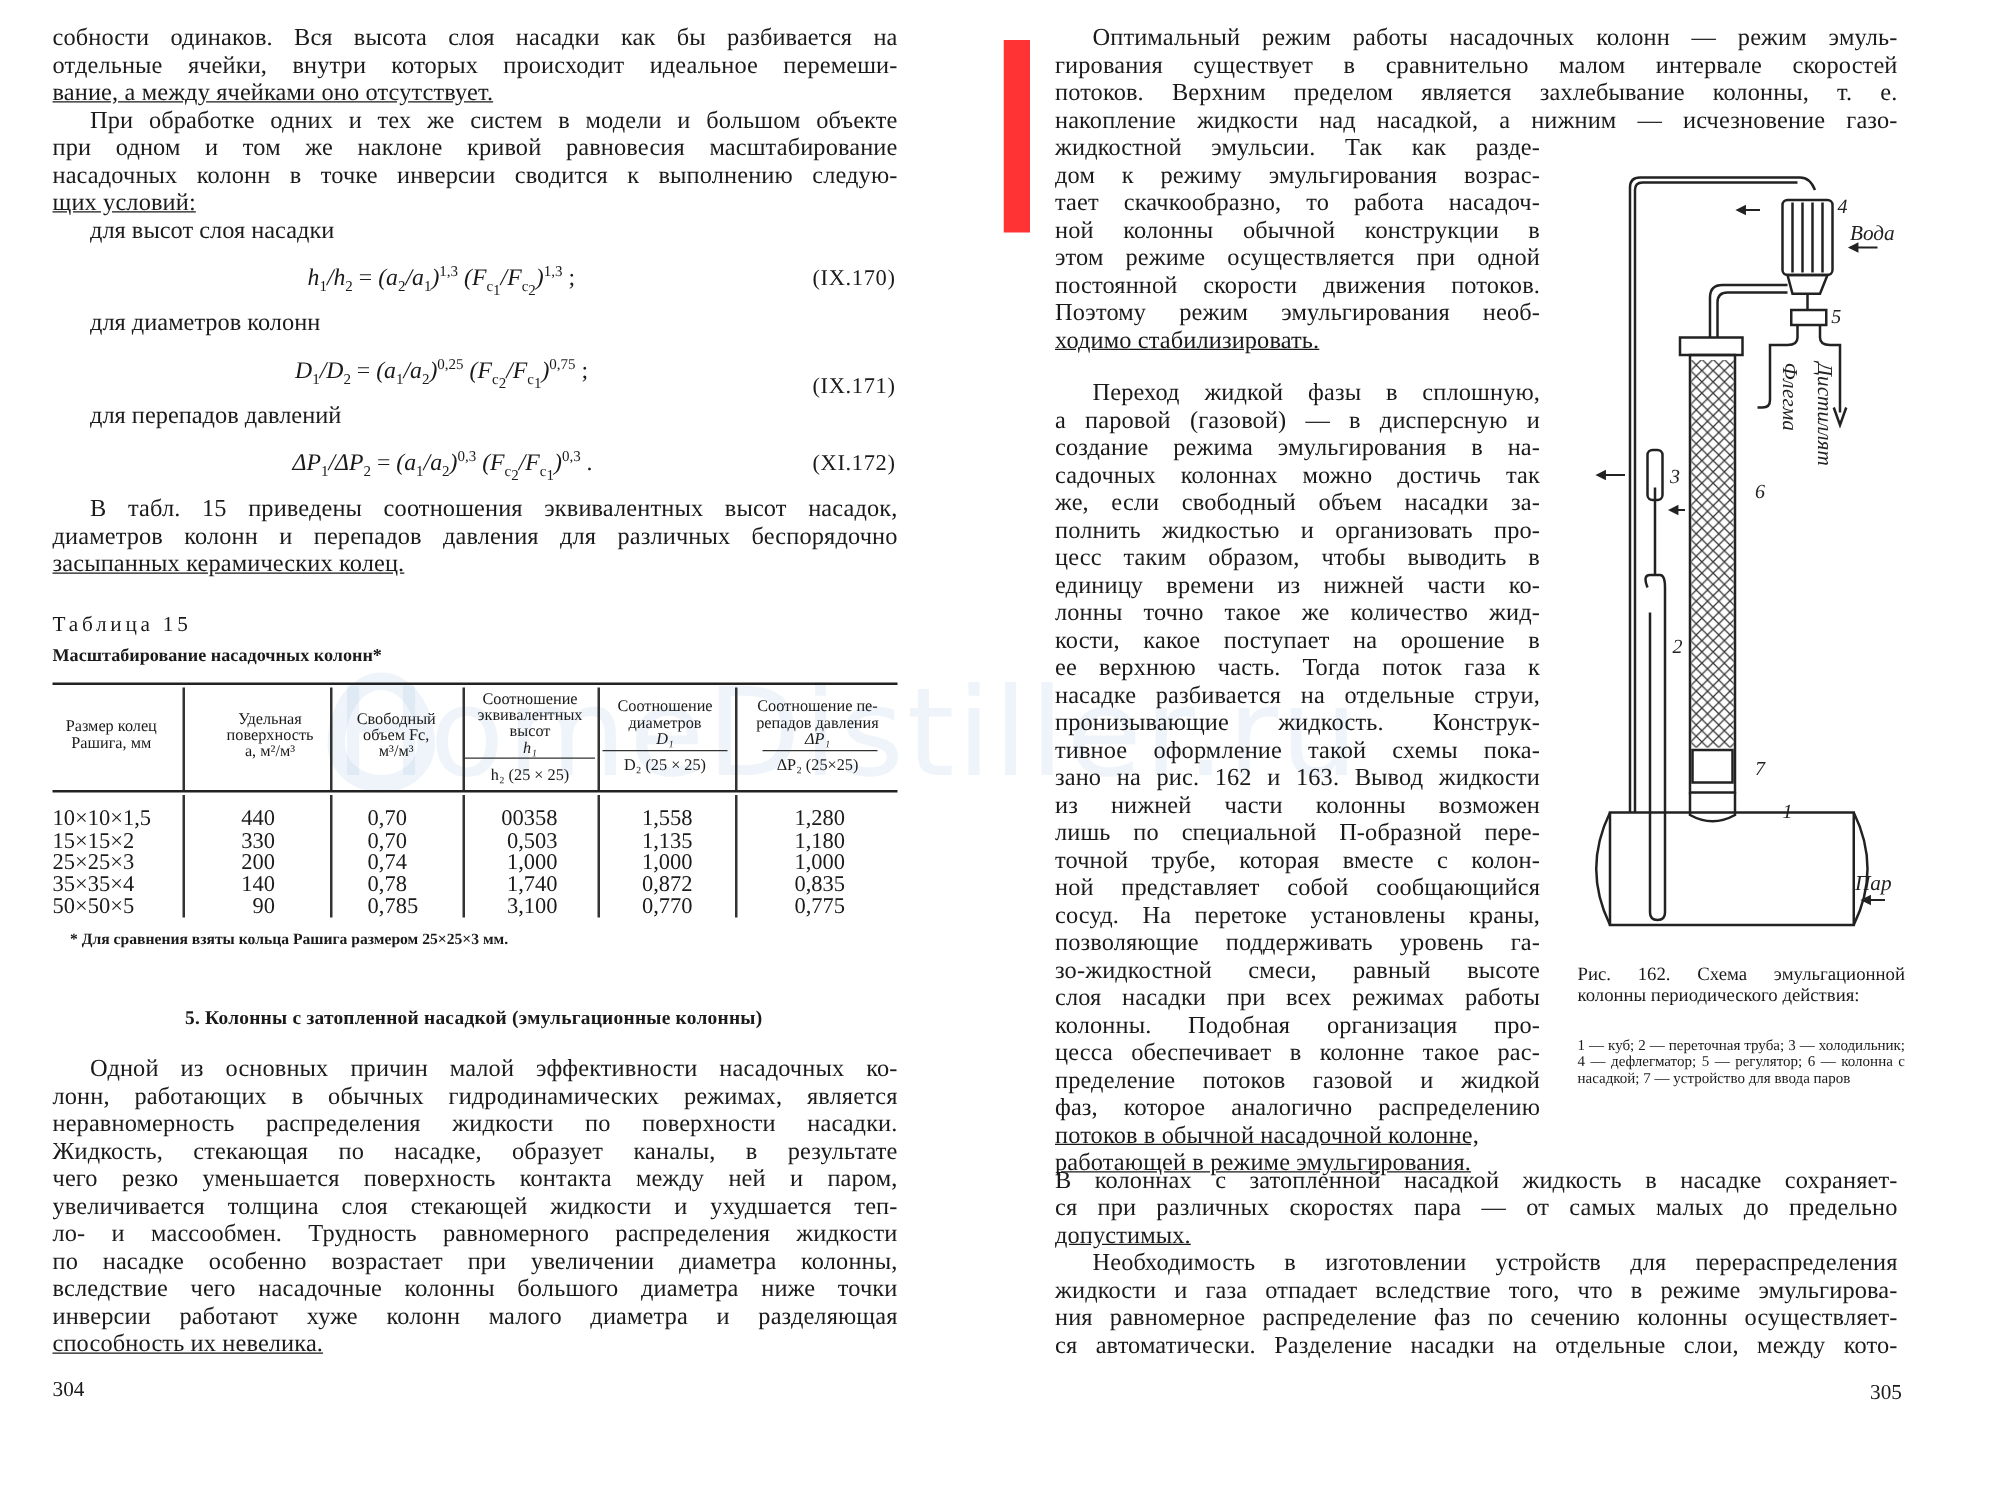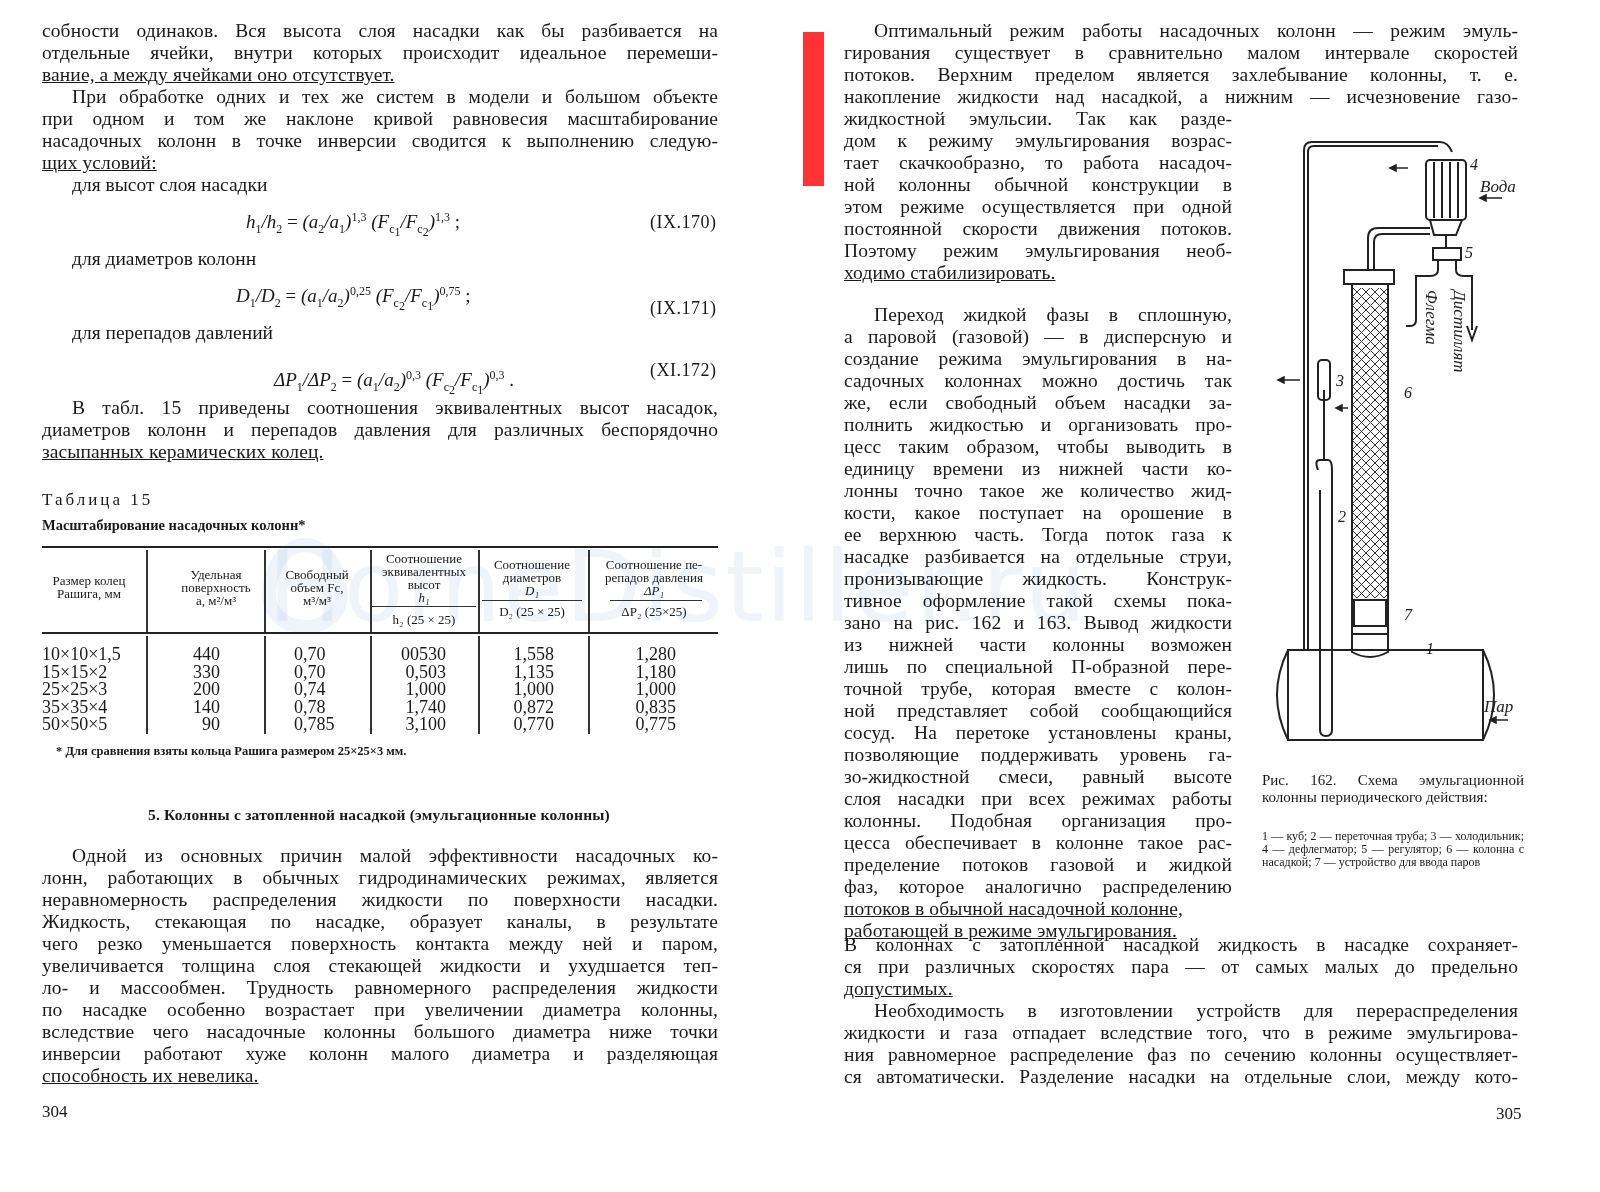--- a/index.html
+++ b/index.html
@@ -79,21 +79,21 @@
   </div>
   <div class="eqno" style="top:212px;">(IX.170)</div>
 
   <div class="formula-label" style="top:248px;">для диаметров колонн</div>
   <div class="formula" style="left:236px; top:284px;">
     D<sub>1</sub>/D<sub>2</sub> <span class="rm">=</span> (a<sub>1</sub>/a<sub>2</sub>)<sup>0,25</sup> (F<sub>c<sub>2</sub></sub>/F<sub>c<sub>1</sub></sub>)<sup>0,75</sup> <span class="rm">;</span>
   </div>
   <div class="eqno" style="top:286px;margin-top:12px;">(IX.171)</div>
 
   <div class="formula-label" style="top:322px;">для перепадов давлений</div>
-  <div class="formula" style="left:234px; top:368px;margin-left:40px;">
+  <div class="formula" style="left:234px; top:358px;">
     ΔP<sub>1</sub>/ΔP<sub>2</sub> <span class="rm">=</span> (a<sub>1</sub>/a<sub>2</sub>)<sup>0,3</sup> (F<sub>c<sub>2</sub></sub>/F<sub>c<sub>1</sub></sub>)<sup>0,3</sup> <span class="rm">.</span>
   </div>
   <div class="eqno" style="top:360px;">(XI.172)</div>
 
   <div class="txt" style="left:42px; top:397px; width:676px;">
     <span class="line indent">В табл. 15 приведены соотношения эквивалентных высот насадок,</span>
     <span class="line">диаметров колонн и перепадов давления для различных беспорядочно</span>
     <span class="line last">засыпанных керамических колец.</span>
   </div>
 
@@ -154,21 +154,21 @@
     <div class="vline" style="left:222px; top:90px; height:98px;"></div>
     <div class="vline" style="left:328px; top:90px; height:98px;"></div>
     <div class="vline" style="left:436px; top:90px; height:98px;"></div>
     <div class="vline" style="left:546px; top:90px; height:98px;"></div>
 
     <div class="tbl-body">
       <div class="tr" style="top:0;">
         <span class="td c0">10×10×1,5</span>
         <span class="td" style="left:150px; width:28px;">440</span>
         <span class="td" style="left:252px; width:46px; text-align:left;">0,70</span>
-        <span class="td" style="left:358px; width:46px;">00530</span>
+        <span class="td" style="left:358px; width:46px;">00358</span>
         <span class="td" style="left:466px; width:46px;">1,558</span>
         <span class="td" style="left:588px; width:46px;">1,280</span>
       </div>
       <div class="tr" style="top:17.5px;">
         <span class="td c0">15×15×2</span>
         <span class="td" style="left:150px; width:28px;">330</span>
         <span class="td" style="left:252px; width:46px; text-align:left;">0,70</span>
         <span class="td" style="left:358px; width:46px;">0,503</span>
         <span class="td" style="left:466px; width:46px;">1,135</span>
         <span class="td" style="left:588px; width:46px;">1,180</span>

